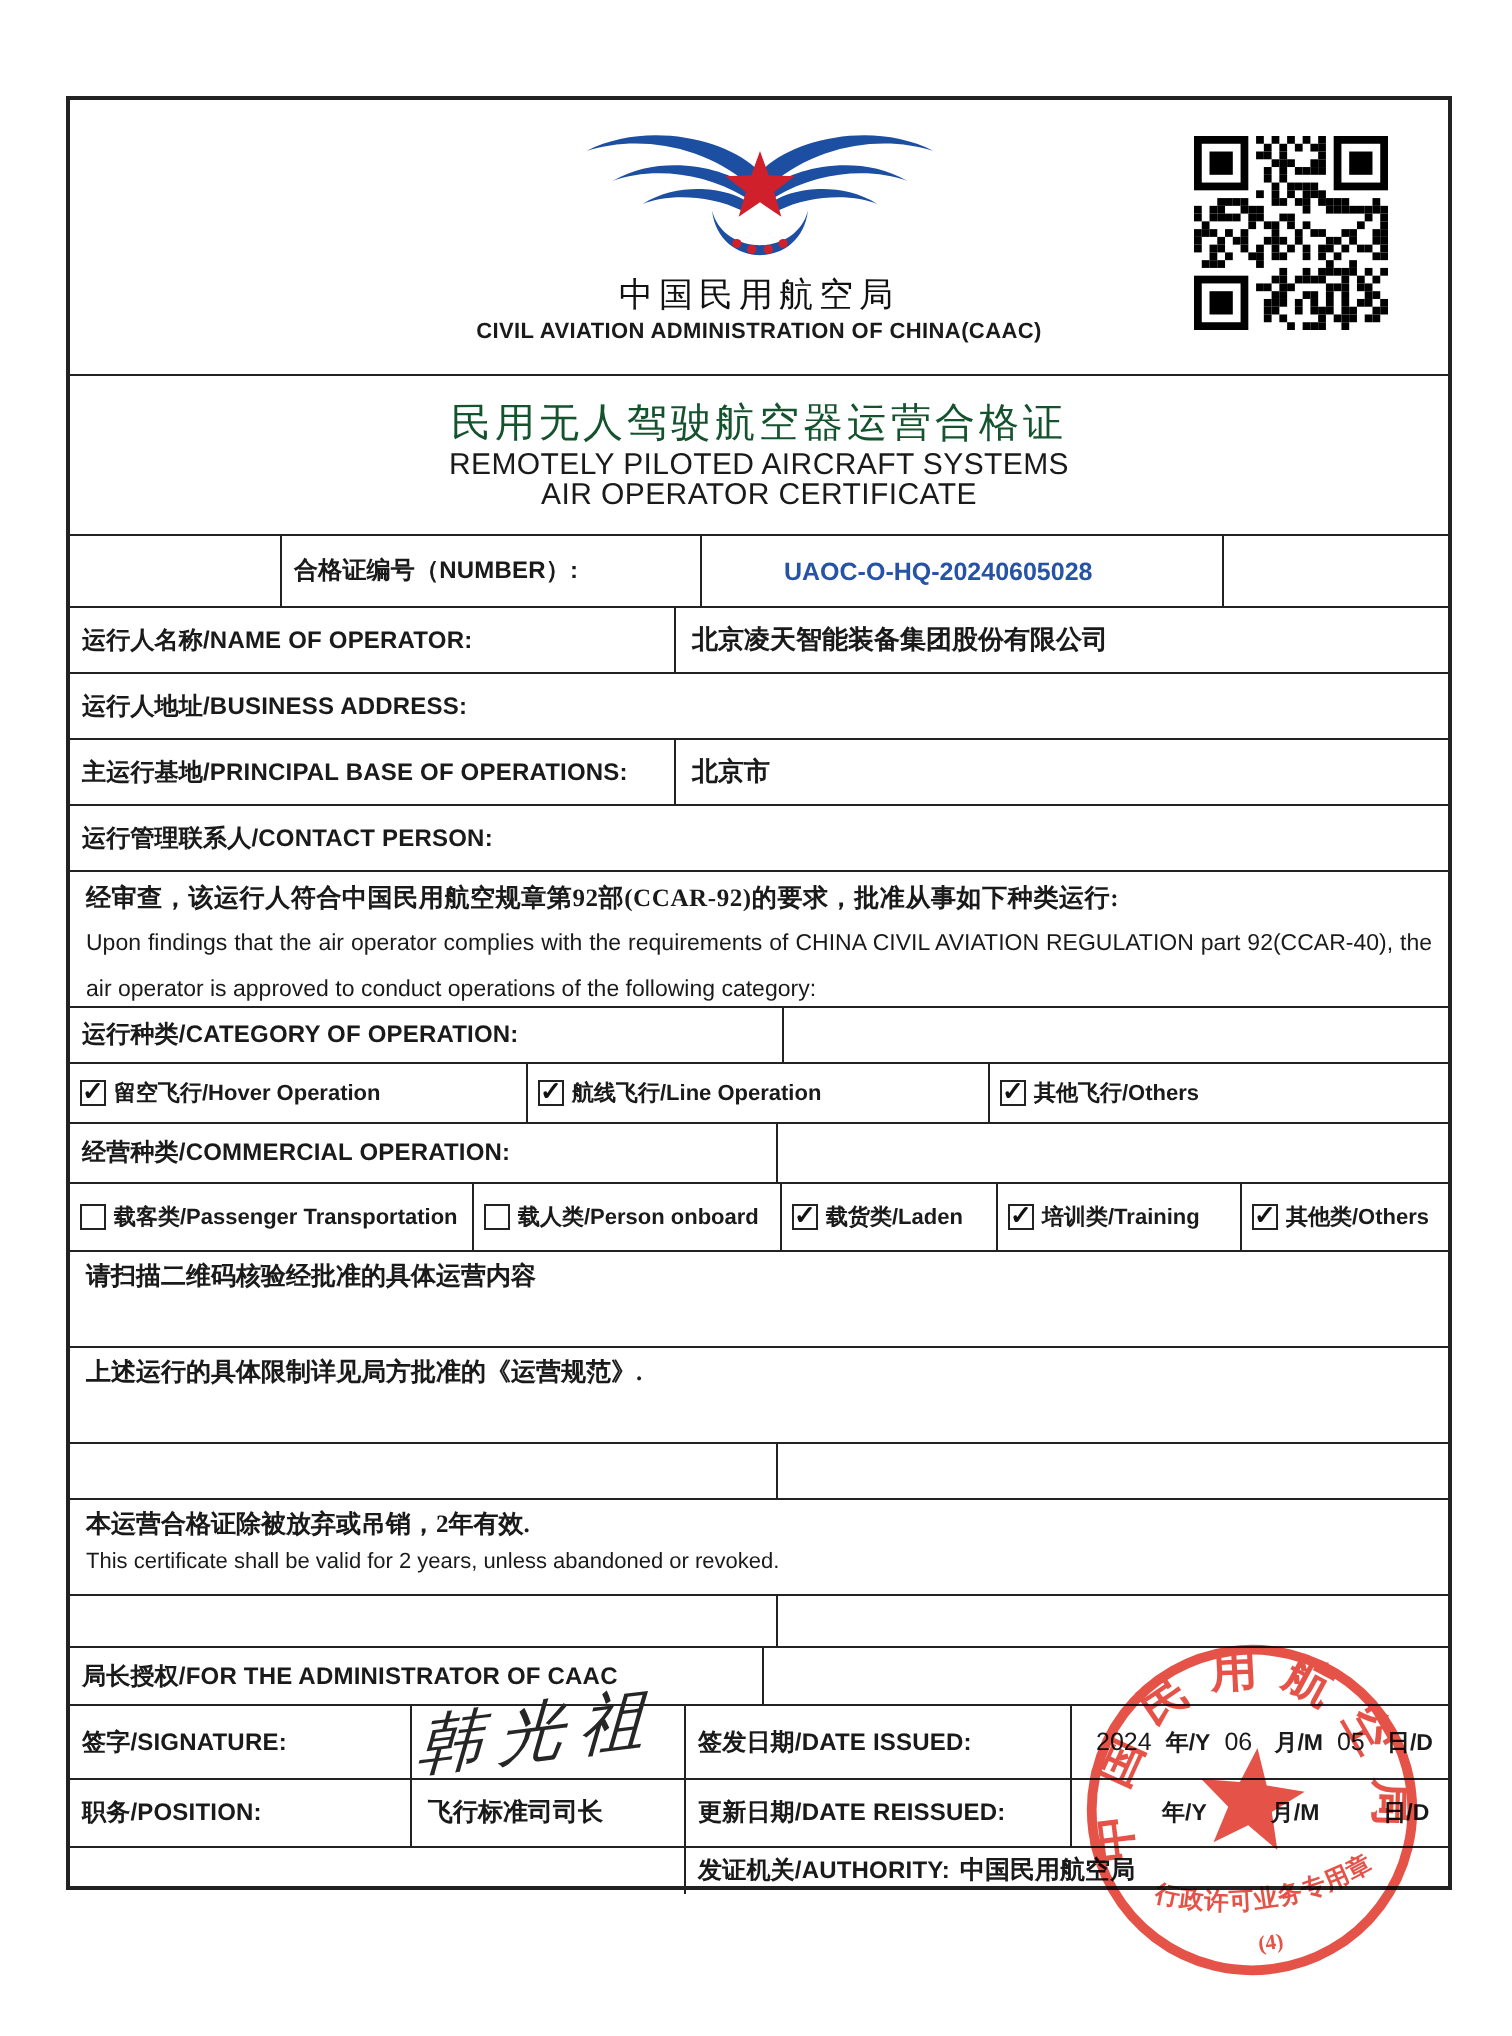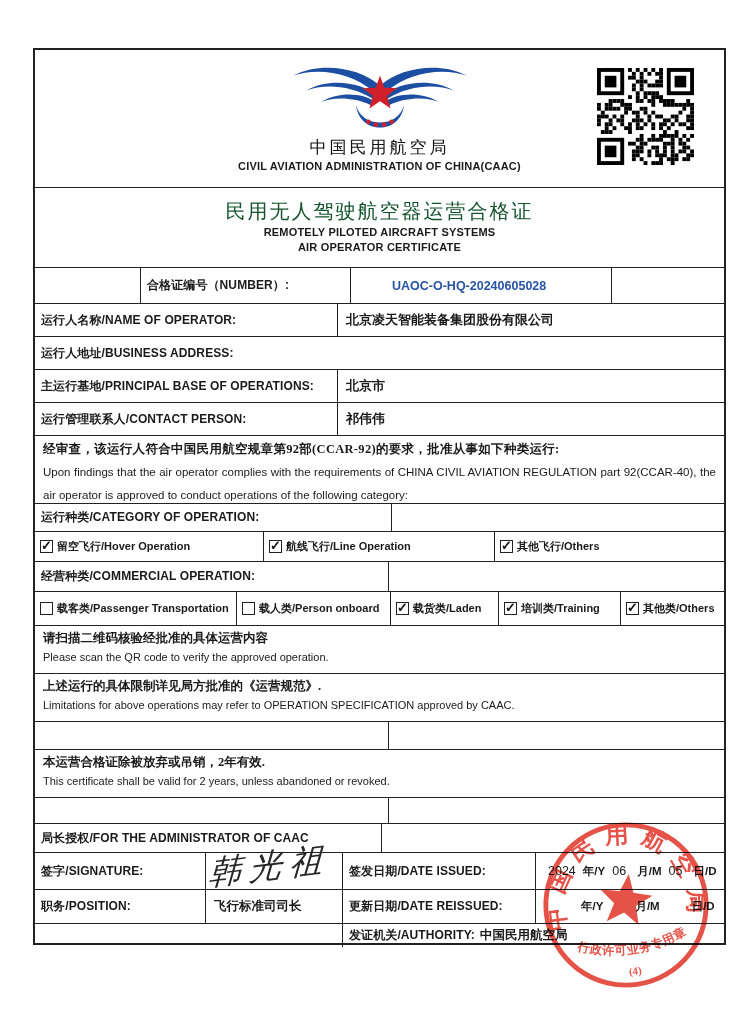--- a/index.html
+++ b/index.html
@@ -24,21 +24,21 @@
   .logo-wrap { position:absolute; left:0; right:0; top:8px; text-align:center; }
   .agency-cn { position:absolute; top:86px; left:0; right:0; text-align:center;
                font-family:"Liberation Serif", serif; font-size:17px; letter-spacing:3px; color:#111; }
   .agency-en { position:absolute; top:110px; left:0; right:0; text-align:center;
                font-weight:bold; font-size:11px; letter-spacing:0.2px; }
   .qr-box { position:absolute; right:30px; top:18px; width:97px; height:97px; background:#fff; }
   
   .sec-title { height:80px; border-top:1.5px solid #222; text-align:center; }
   .title-cn { padding-top:10px; font-family:"Liberation Serif", serif; font-size:20px;
               letter-spacing:2px; color:#14532d; }
-  .title-en { font-weight:bold; font-size:11px; line-height:15px; letter-spacing:0.2px; }
+  .title-en { font-weight:normal; font-size:15px; line-height:15px; letter-spacing:0.2px; }
   
   .para { display:block; padding:5px 8px 0 8px; }
   .para-cn { font-size:12.5px; font-weight:600; font-family:"Liberation Serif", serif;
              margin-bottom:3px; letter-spacing:0.3px; }
   .para-en { font-size:11.5px; line-height:23px; text-align:justify; }
   .block { display:block; padding:4px 8px 0 8px; }
   .block .cnline { font-size:12.5px; font-weight:600; font-family:"Liberation Serif", serif; margin-bottom:4px; }
   .block .enline { font-size:11px; }
   
   .cbcell { gap:4px; padding-left:5px; font-weight:bold; font-size:11px; white-space:nowrap; }
@@ -337,21 +337,20 @@
   </div>
   <div class="row" style="height:33px">
     <div class="cell lbl" style="width:303px">运行人地址/BUSINESS ADDRESS:</div>
   </div>
   <div class="row" style="height:33px">
     <div class="cell lbl" style="width:303px">主运行基地/PRINCIPAL BASE OF OPERATIONS:</div>
     <div class="cell val">北京市</div>
   </div>
   <div class="row" style="height:33px">
     <div class="cell lbl" style="width:303px">运行管理联系人/CONTACT PERSON:</div>
-    <div class="cell val">祁伟伟</div>
   </div>
 
   <div class="row para" style="height:68px">
     <div class="para-cn">经审查，该运行人符合中国民用航空规章第92部(CCAR-92)的要求，批准从事如下种类运行:</div>
     <div class="para-en">Upon findings that the air operator complies with the requirements of CHINA CIVIL AVIATION REGULATION part 92(CCAR-40), the air operator is approved to conduct operations of the following category:</div>
   </div>
 
   <div class="row" style="height:28px">
     <div class="cell lbl" style="width:357px">运行种类/CATEGORY OF OPERATION:</div>
     <div class="cell"></div>
@@ -409,26 +408,24 @@
     <div class="cell cbcell">
       <span class="cbox">
           <span class="mk">✓</span>
         </span>
       <span>其他类/Others</span>
     </div>
   </div>
 
   <div class="row block" style="height:48px">
     <div class="cnline">请扫描二维码核验经批准的具体运营内容</div>
-    <div class="enline">Please scan the QR code to verify the approved operation.</div>
   </div>
 
   <div class="row block" style="height:48px">
     <div class="cnline">上述运行的具体限制详见局方批准的《运营规范》.</div>
-    <div class="enline">Limitations for above operations may refer to OPERATION SPECIFICATION approved by CAAC.</div>
   </div>
 
   <div class="row" style="height:28px">
     <div class="cell" style="width:354px"></div>
     <div class="cell"></div>
   </div>
 
   <div class="row block" style="height:48px">
     <div class="cnline">本运营合格证除被放弃或吊销，2年有效.</div>
     <div class="enline">This certificate shall be valid for 2 years, unless abandoned or revoked.</div>

